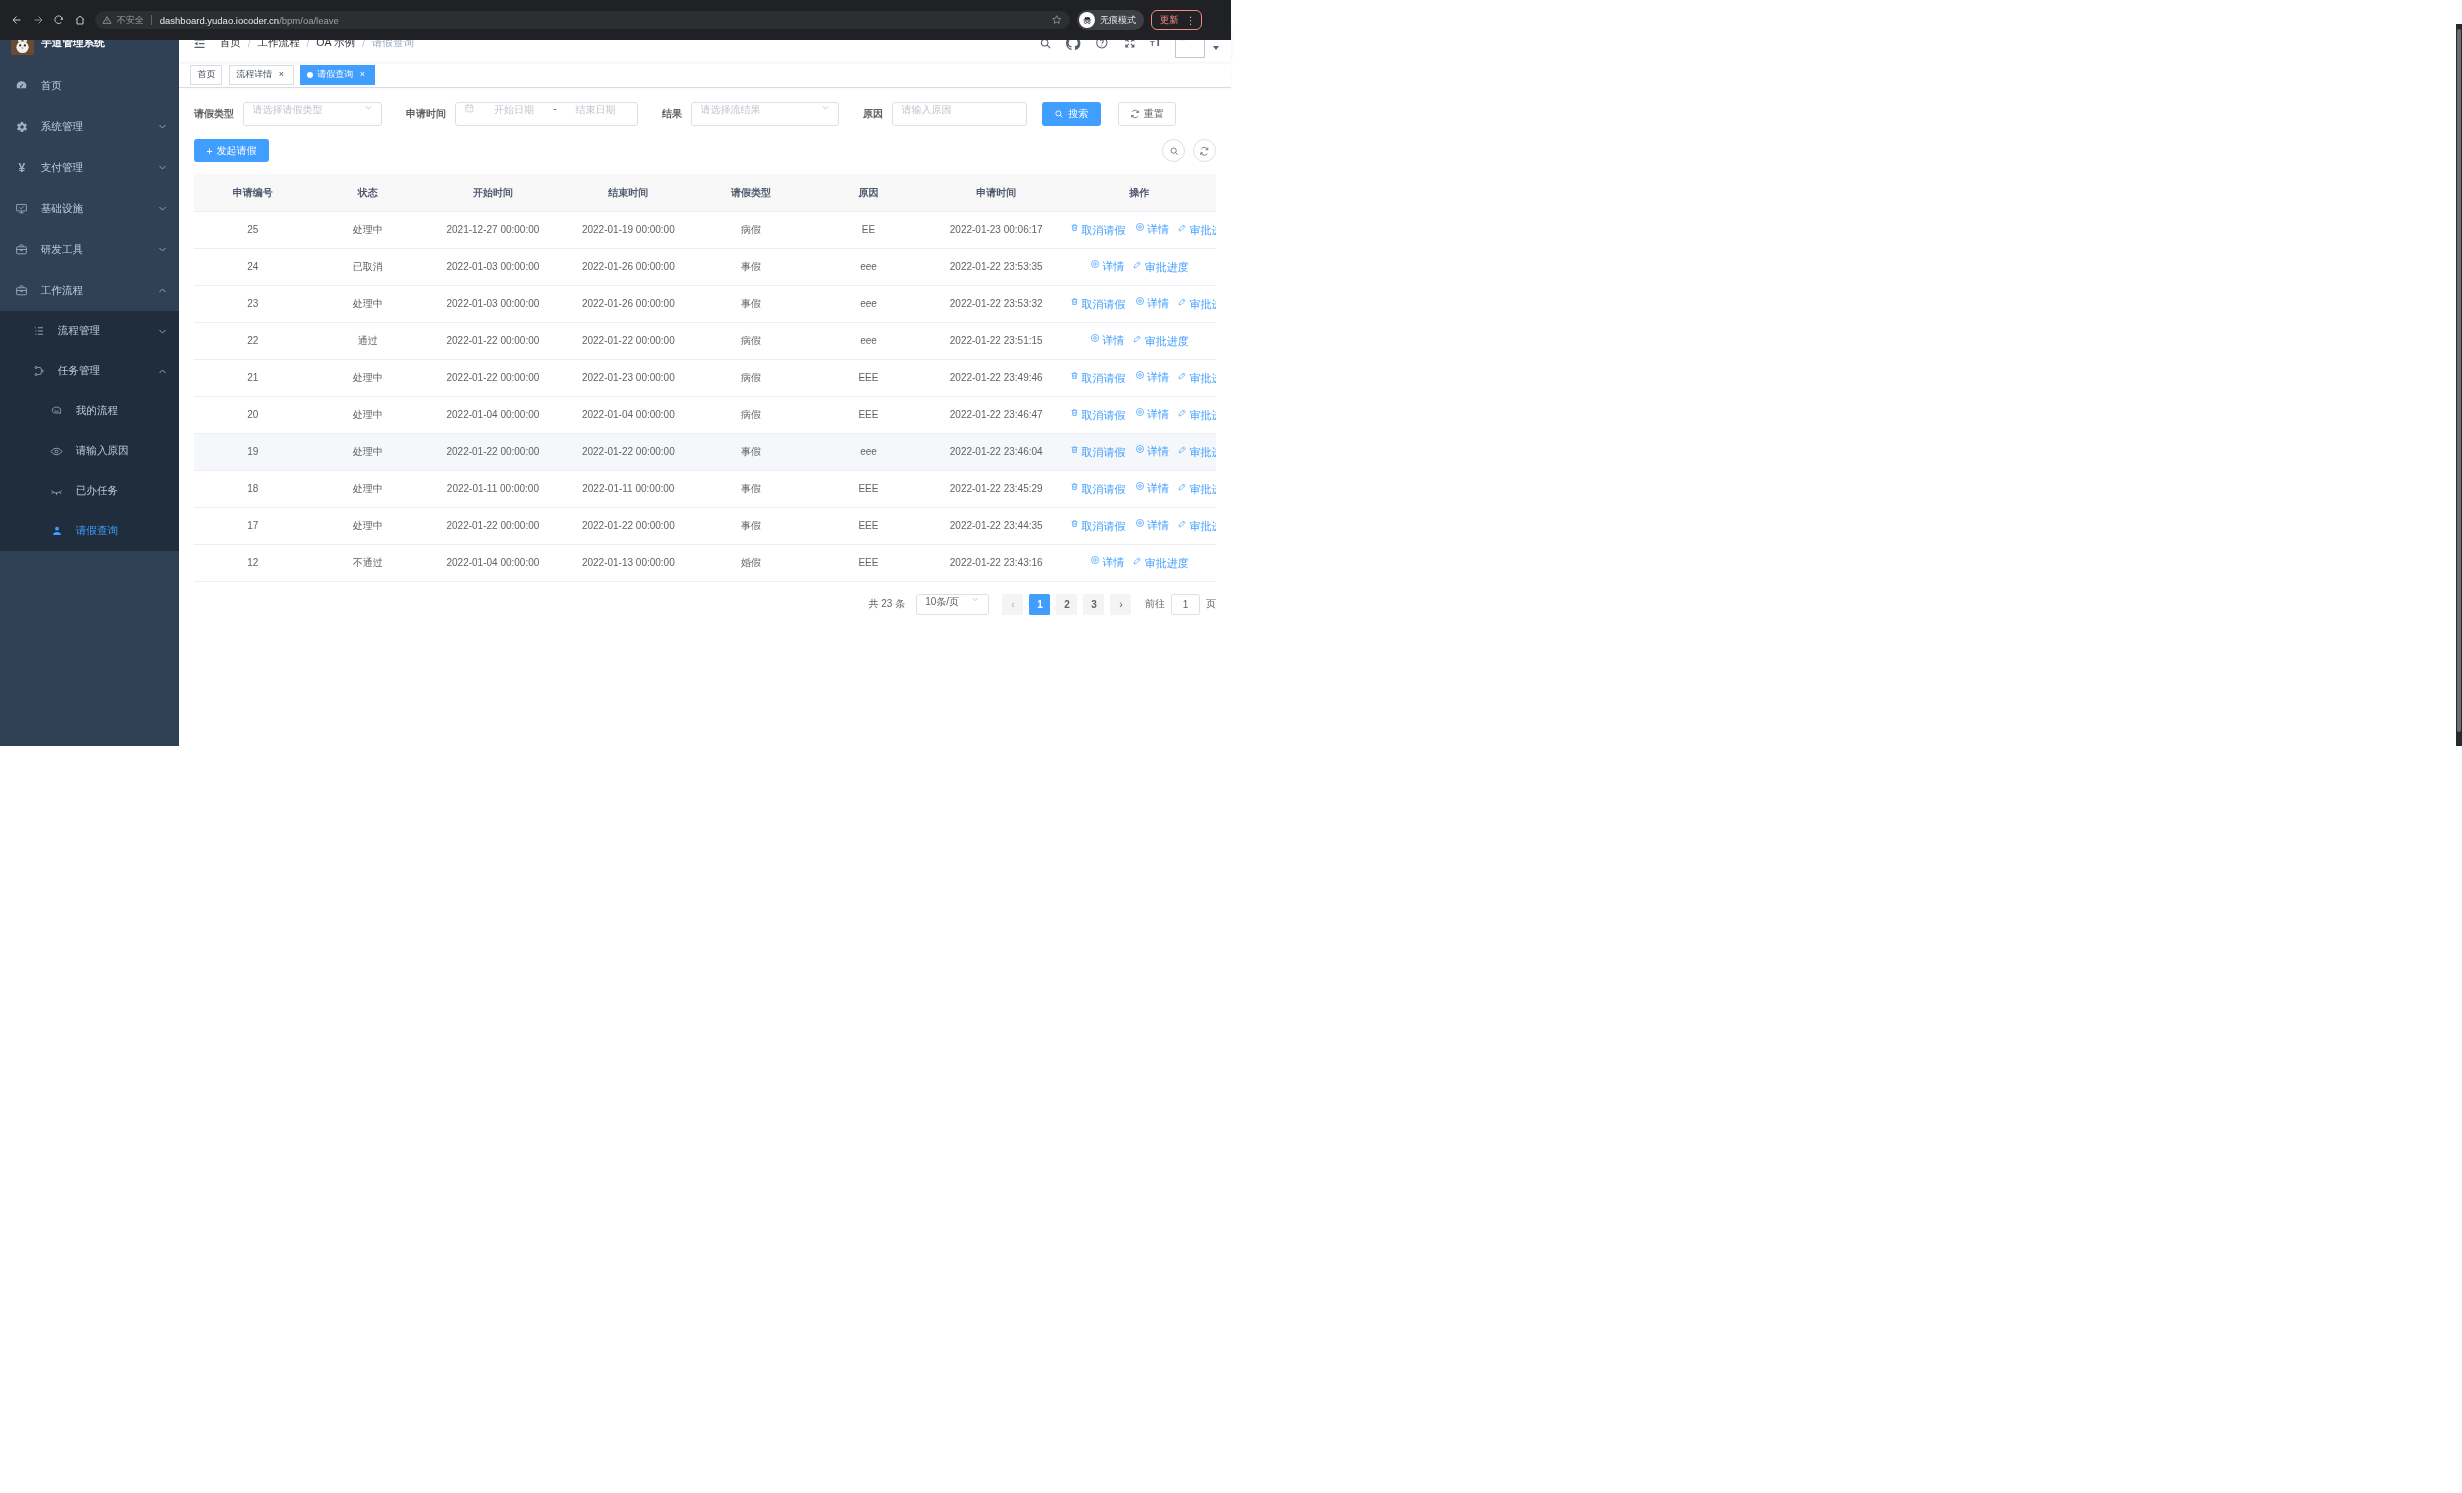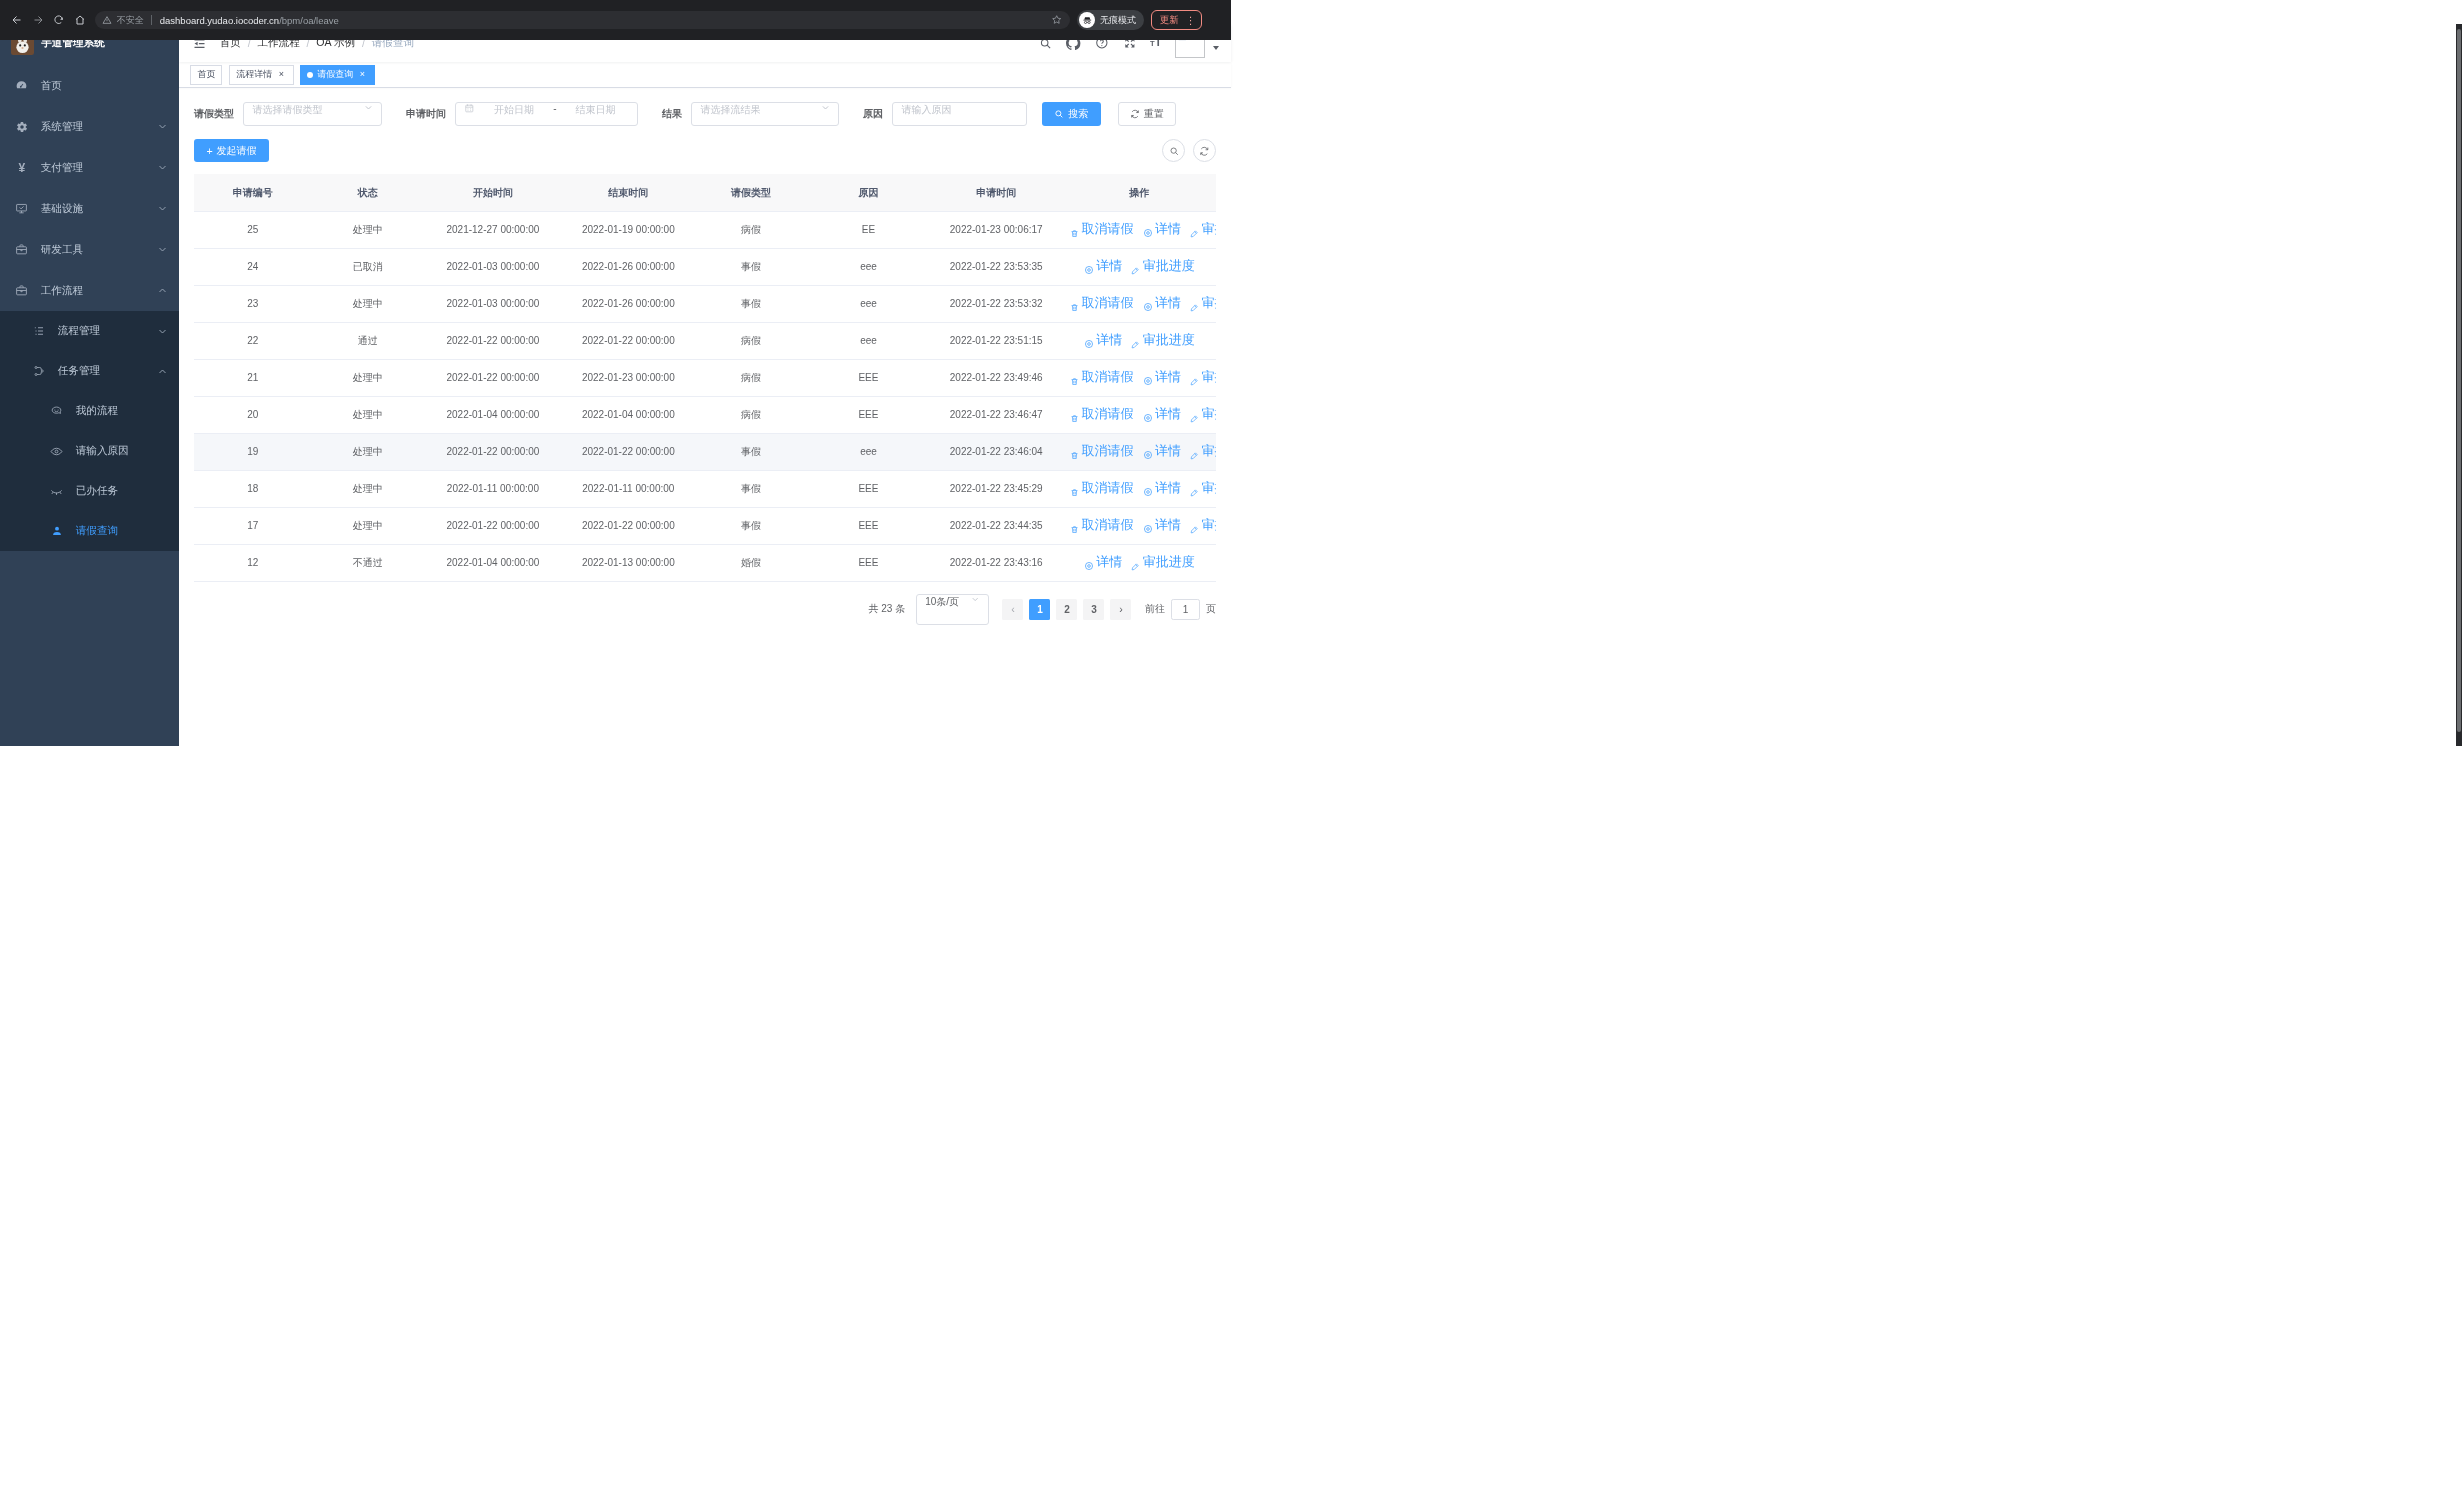--- a/index.html
+++ b/index.html
@@ -87,26 +87,26 @@
   .btn-create{height:23px;font-size:10px}
   .mini-circles{margin-left:auto;display:flex;gap:7.6px}
   .circle-btn{width:23px;height:23px;border-radius:50%;border:0.8px solid #dcdfe6;background:#fff;color:#606266;
     display:flex;align-items:center;justify-content:center;cursor:pointer}
   
   table.grid{margin-top:12px;width:100%;border-collapse:collapse;font-size:10px;color:#606266;table-layout:fixed}
   .grid th{height:37px;background:#f8f8f9;font-weight:700;color:#515a6e;text-align:center;
     border-bottom:0.8px solid #ebeef5;padding:0 3px}
   .grid td{height:37px;text-align:center;border-bottom:0.8px solid #ebeef5;padding:0 3px;white-space:nowrap;overflow:hidden}
   .grid tr.hovered td{background:#f5f7fa}
-  .act-link{color:#409eff;font-size:13px;display:inline-flex;align-items:flex-end;gap:2.3px;margin:0 4.6px;cursor:pointer;white-space:nowrap}
+  .act-link{color:#409eff;font-size:11px;display:inline-flex;align-items:flex-start;gap:2.3px;margin:0 4.6px;cursor:pointer;white-space:nowrap}
   .act-link svg{flex:0 0 auto}
   
   .pagination{margin-top:12px;display:flex;align-items:center;justify-content:flex-end;font-size:10px;color:#606266}
   .pg-total{margin-right:10.6px;white-space:nowrap}
-  .pg-size{width:73px;height:31px;margin-right:10.6px}
+  .pg-size{width:73px;height:21px;margin-right:10.6px}
   .pg-btn{min-width:21px;height:21px;margin:0 3px;border-radius:1.5px;background:#f4f4f5;color:#606266;
     display:flex;align-items:center;justify-content:center;font-weight:700;font-size:10px;cursor:pointer}
   .pg-btn.arrow{font-weight:400;font-size:10.6px}
   .pg-btn.disabled{color:#a8abb2}
   .pg-btn.current{background:#409eff;color:#fff}
   .pg-goto{display:flex;align-items:center;margin-left:10.6px;gap:6px;white-space:nowrap}
   .goto-input{width:29px;height:21px;border:0.8px solid #dcdfe6;border-radius:2.3px;text-align:center;
     color:#606266;font-size:10px;font-family:inherit}
   
   .page-scrollbar{position:absolute;right:0;top:24px;width:6px;height:722px;background:#28292c;z-index:50}

